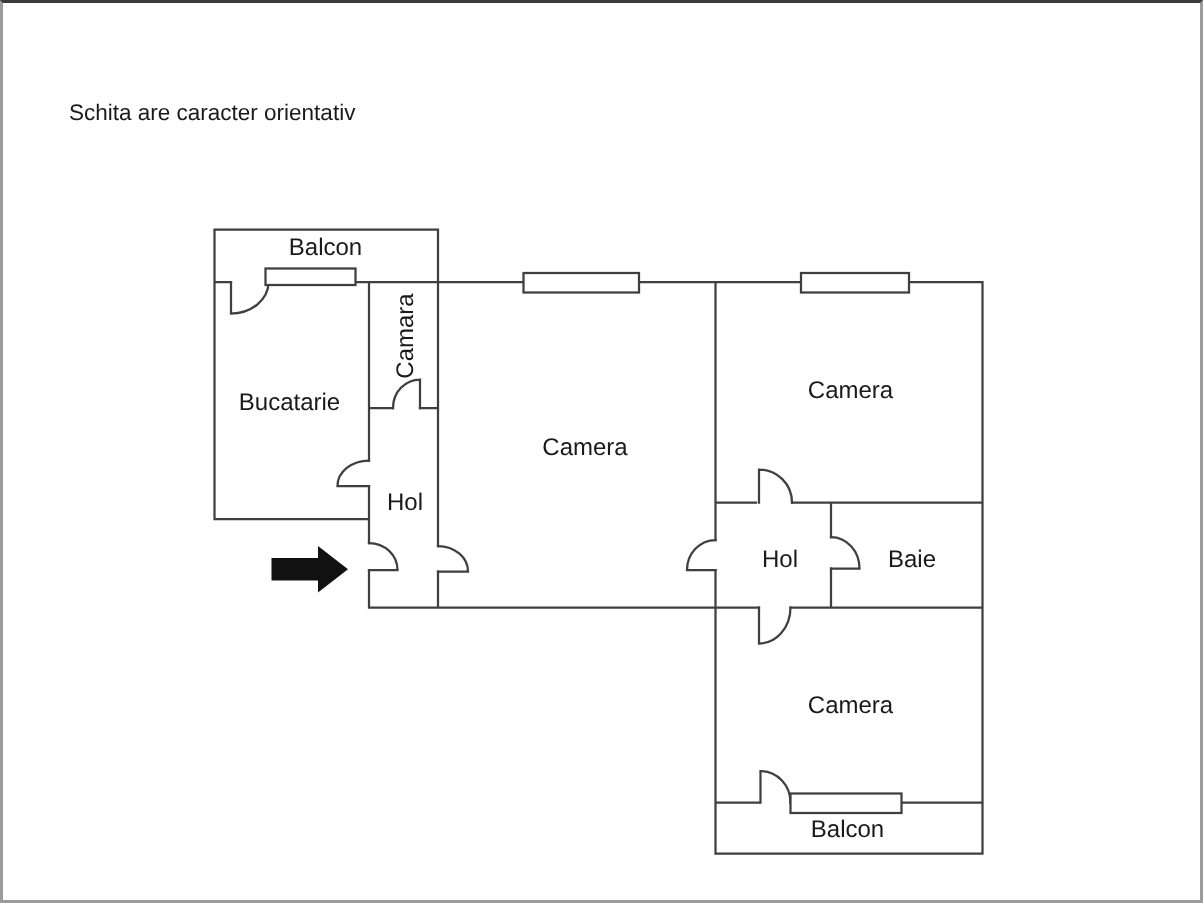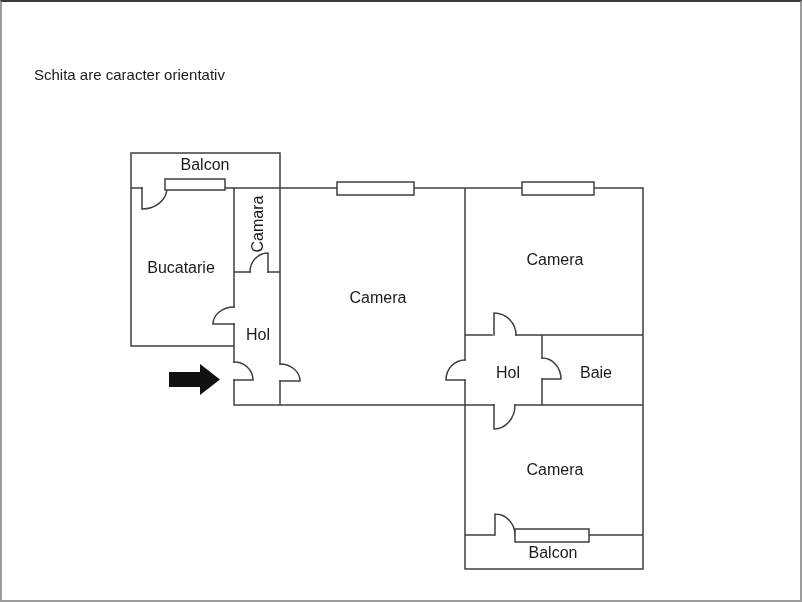--- a/index.html
+++ b/index.html
@@ -6,20 +6,21 @@
   #frame {
     position: relative;
     width: 802px;
     height: 602px;
     box-sizing: border-box;
     background: var(--background, #fff);
     border: 2px solid var(--frame, #9c9c9c);
     border-top-color: #3a3a3a;
     font-family: "Liberation Sans", sans-serif;
     overflow: hidden;
+    padding-left: 12px;
   }
   svg { display: block; }
   .wall, .door, .window {
     fill: none;
     stroke: var(--wall, #3f3f3f);
     stroke-width: 1.5;
     stroke-linecap: square;
   }
   .window { fill: var(--background, #fff); }
   .arrow { fill: var(--arrow, #111); stroke: none; }

